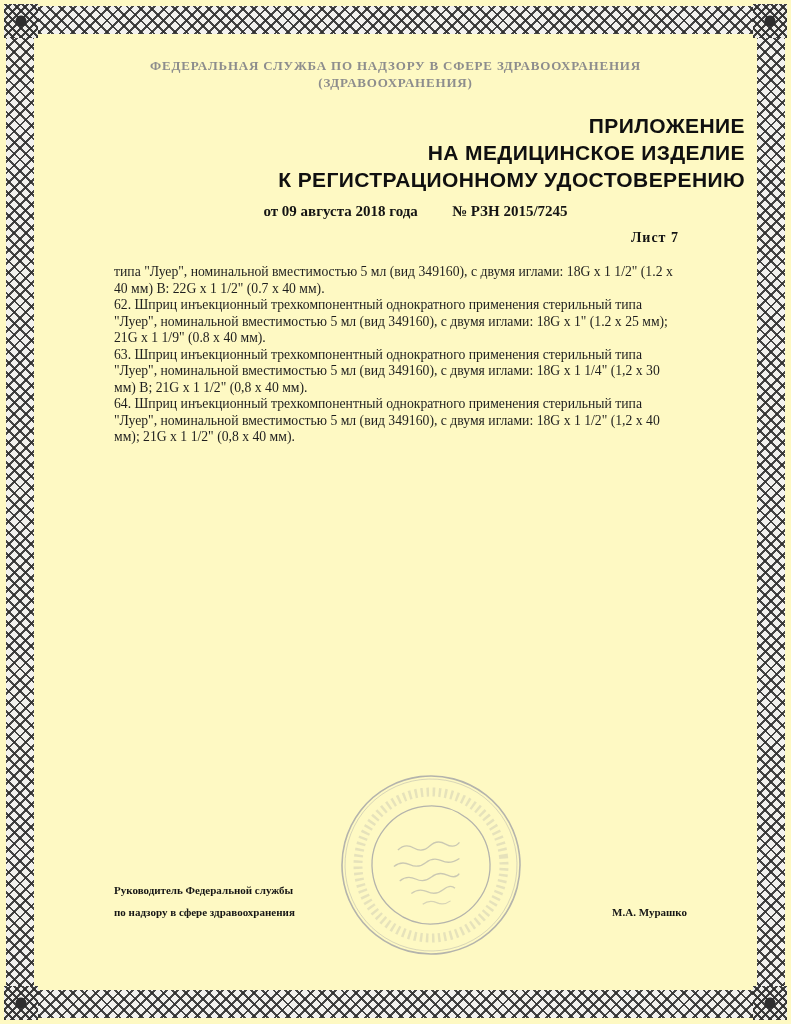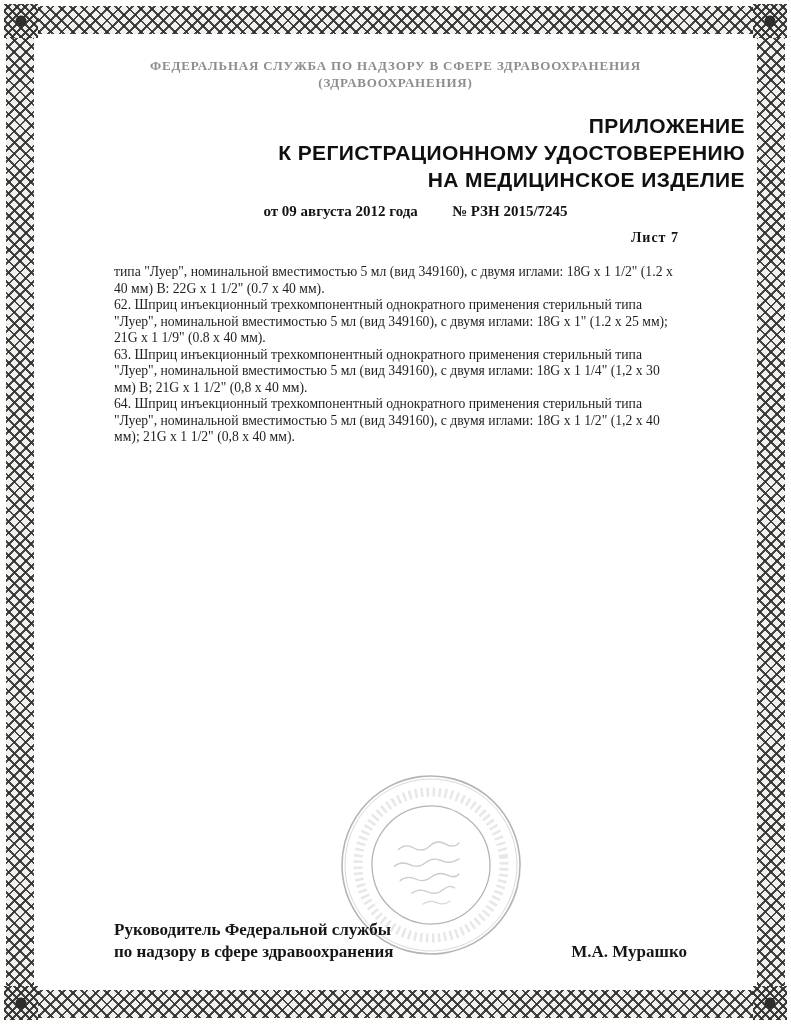--- a/index.html
+++ b/index.html
@@ -1,20 +1,20 @@
 <!DOCTYPE html>
 <html><head>
 <meta charset="utf-8">
 <style>
   html, body { margin:0; padding:0; background:#e8e8e8; }
   .page {
     position:relative;
     width:791px; height:1024px;
     margin:0 auto;
-    background:#ffffff;
+    background:#fef9c3;
     font-family:"Liberation Serif", serif;
     color:#1c1c1c;
     overflow:hidden;
   }
 
   
   .ob {
     position:absolute;
     background-color:#f2f1ee;
     background-image:
@@ -88,24 +88,23 @@
     width:190px; height:190px;
     transform:rotate(-7deg);
     opacity:0.85;
     z-index:1;
   }
 
   
   .footer {
     position:absolute; left:114px; right:104px; top:879px;
     display:flex; justify-content:space-between; align-items:flex-end;
-    font-weight:bold; font-size:17px; line-height:22px;
+    font-weight:bold; font-size:11px; line-height:22px;
     color:#161616;
     z-index:2;
-    margin-top:40px;
   }
   .footer .name { white-space:nowrap;font-family:Liberation Serif, serif; }
 </style>
 </head>
 <body>
 
 <div class="page">
 
   <div class="ob ob-top"></div>
   <div class="ob ob-bottom"></div>
@@ -116,26 +115,26 @@
   <div class="ob-corner ob-bl"></div>
   <div class="ob-corner ob-br"></div>
 
   <div class="agency">
     <div>ФЕДЕРАЛЬНАЯ СЛУЖБА ПО НАДЗОРУ В СФЕРЕ ЗДРАВООХРАНЕНИЯ</div>
     <div>(ЗДРАВООХРАНЕНИЯ)</div>
   </div>
 
   <div class="doc-title">
     <div>ПРИЛОЖЕНИЕ</div>
+    <div>НА МЕДИЦИНСКОЕ ИЗДЕЛИЕ</div>
     <div>К РЕГИСТРАЦИОННОМУ УДОСТОВЕРЕНИЮ</div>
-    <div>НА МЕДИЦИНСКОЕ ИЗДЕЛИЕ</div>
   </div>
 
   <div class="date-row">
-    <span>от  09 августа 2012 года</span>
+    <span>от  09 августа 2018 года</span>
     <span>№  РЗН 2015/7245</span>
   </div>
 
   <div class="sheet-no">Лист  7</div>
 
   <div class="body-text">
     <p>типа "Луер", номинальной вместимостью 5 мл (вид 349160), с двумя иглами: 18G x 1 1/2" (1.2 x 40 мм) В: 22G x 1 1/2" (0.7 x 40 мм).</p>
     <p>62. Шприц инъекционный трехкомпонентный однократного применения стерильный типа "Луер", номинальной вместимостью 5 мл (вид 349160), с двумя иглами: 18G x 1" (1.2 x 25 мм); 21G x 1 1/9" (0.8 x 40 мм).</p>
     <p>63. Шприц инъекционный трехкомпонентный однократного применения стерильный типа "Луер", номинальной вместимостью 5 мл (вид 349160), с двумя иглами: 18G x 1 1/4" (1,2 x 30 мм) В; 21G x 1 1/2" (0,8 x 40 мм).</p>
     <p>64. Шприц инъекционный трехкомпонентный однократного применения стерильный типа "Луер", номинальной вместимостью 5 мл (вид 349160), с двумя иглами: 18G x 1 1/2" (1,2 x 40 мм); 21G x 1 1/2" (0,8 x 40 мм).</p>

